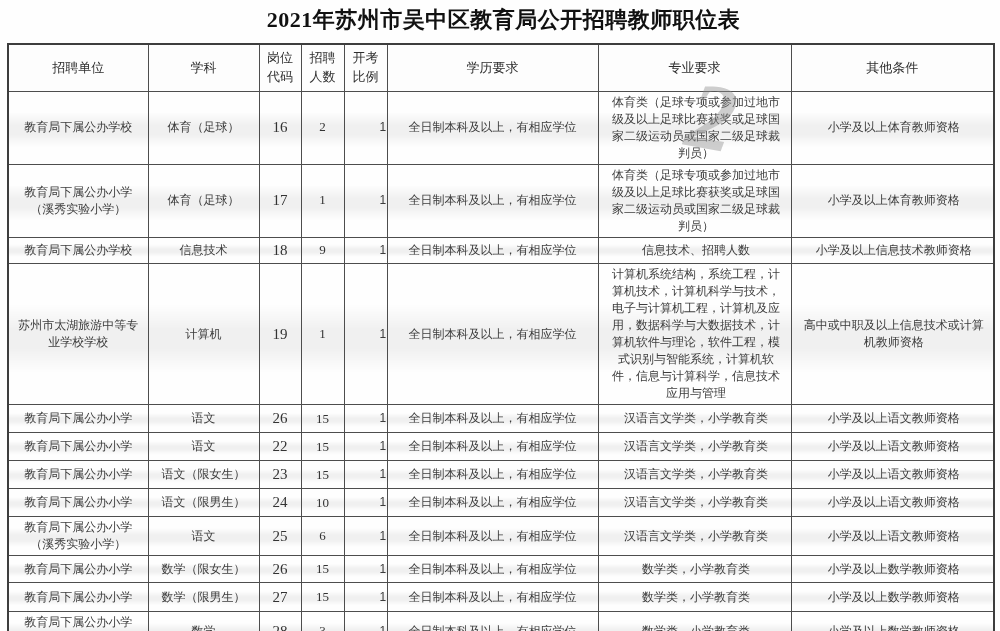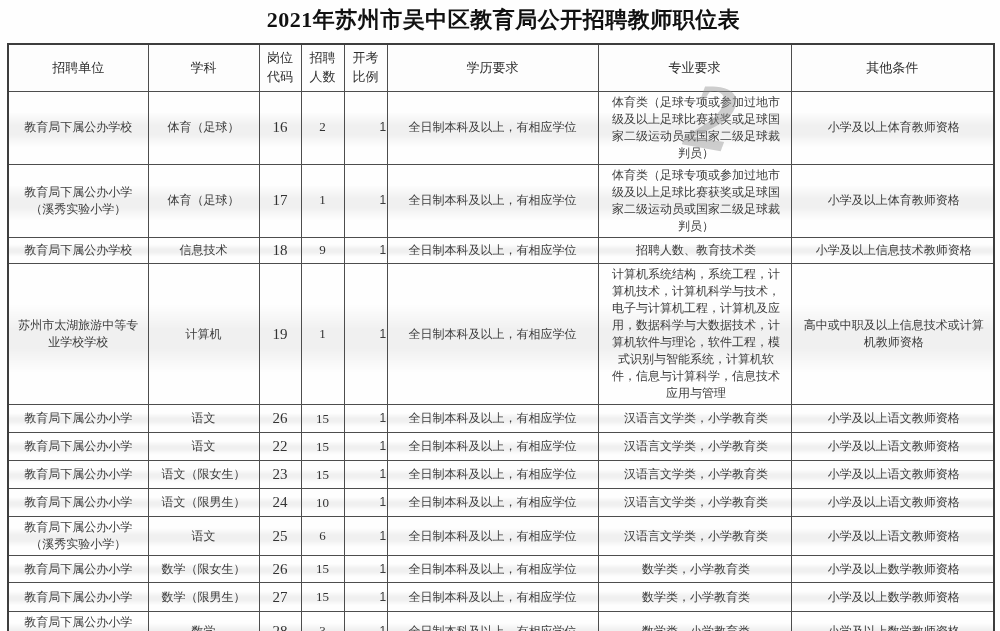--- a/index.html
+++ b/index.html
@@ -143,21 +143,21 @@
           <td class="col-major">体育类（足球专项或参加过地市级及以上足球比赛获奖或足球国家二级运动员或国家二级足球裁判员）</td>
           <td class="col-other">小学及以上体育教师资格</td>
         </tr>
         <tr style="height: 26px;">
           <td class="col-unit">教育局下属公办学校</td>
           <td class="col-subject">信息技术</td>
           <td class="col-code">18</td>
           <td class="col-count">9</td>
           <td class="col-ratio">1:2</td>
           <td class="col-education">全日制本科及以上，有相应学位</td>
-          <td class="col-major">招聘人数、教育技术类</td>
+          <td class="col-major">信息技术、招聘人数</td>
           <td class="col-other">小学及以上信息技术教师资格</td>
         </tr>
         <tr style="height: 126px;">
           <td class="col-unit">苏州市太湖旅游中等专业学校学校</td>
           <td class="col-subject">计算机</td>
           <td class="col-code">19</td>
           <td class="col-count">1</td>
           <td class="col-ratio">1:2</td>
           <td class="col-education">全日制本科及以上，有相应学位</td>
           <td class="col-major">计算机系统结构，系统工程，计算机技术，计算机科学与技术，电子与计算机工程，计算机及应用，数据科学与大数据技术，计算机软件与理论，软件工程，模式识别与智能系统，计算机软件，信息与计算科学，信息技术应用与管理</td>

